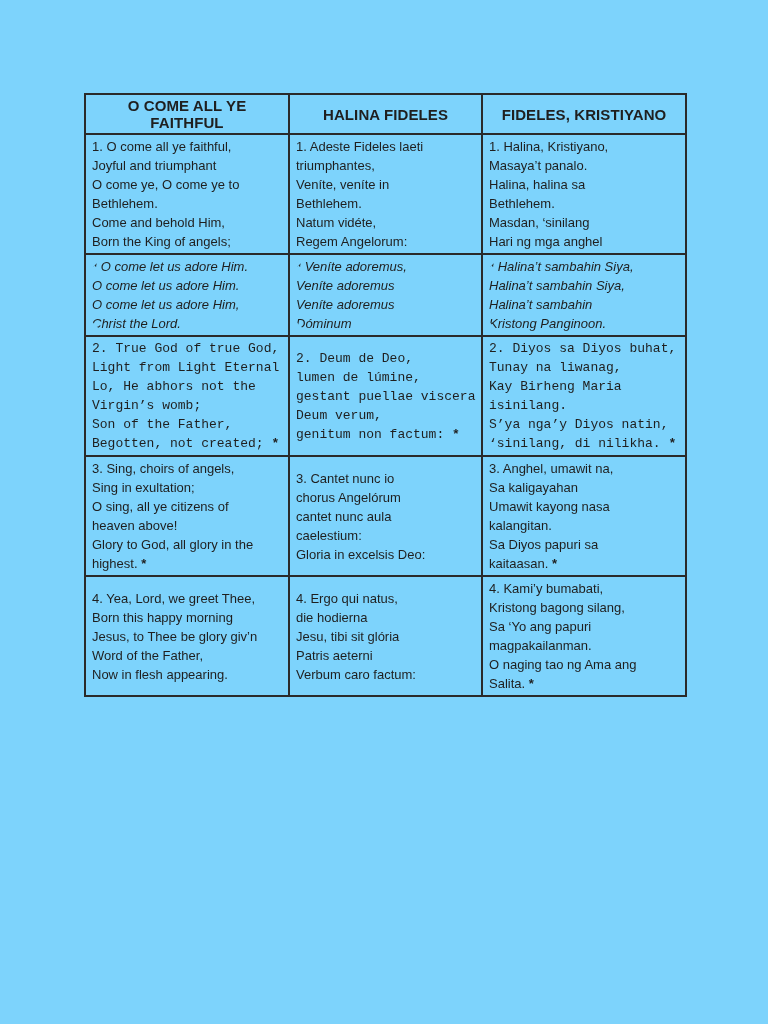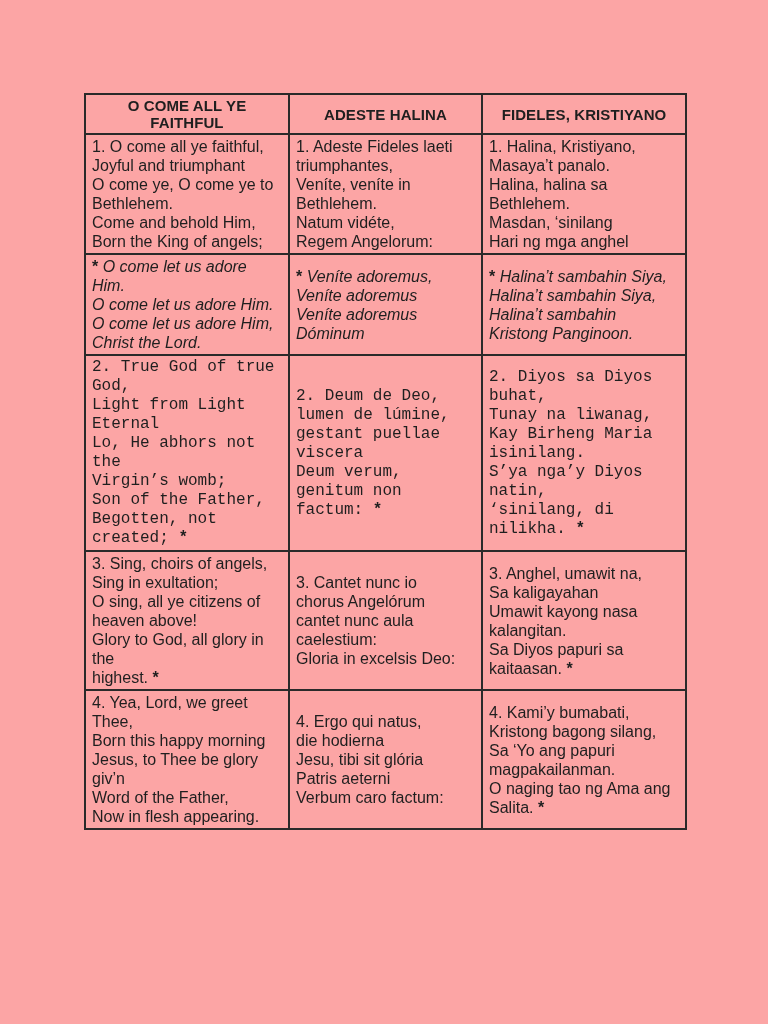--- a/index.html
+++ b/index.html
@@ -11,21 +11,21 @@
     width: 768px;
     height: 1024px;
     font-family: "Liberation Sans", "DejaVu Sans", sans-serif;
     color: #1f1f1f;
     overflow: hidden;
   }
   .page {
     position: relative;
     width: 768px;
     height: 1024px;
-    background: #fca5a5;
+    background: #7dd3fc;
   }
   table.lyrics {
     position: absolute;
     left: 84px;
     top: 93px;
     width: 601px;
     border-collapse: collapse;
     table-layout: fixed;
   }
   table.lyrics col.c1 { width: 204px; }
@@ -40,52 +40,53 @@
   table.lyrics th {
     font-size: 15px;
     line-height: 17px;
     font-weight: bold;
     text-align: center;
     padding: 2px 4px;
     height: 33px;
     letter-spacing: 0.1px;
   }
   table.lyrics td {
-    font-size: 16px;
+    font-size: 13px;
     line-height: 19px;
     text-align: left;
     padding: 2px 5px 2px 6px;
   }
   tr.h-r1 { height: 111px; }
   tr.h-r2 { height: 71px; }
   tr.h-r3 { height: 110px; font-family: Liberation Mono, monospace; }
   tr.h-r4 { height: 112px; padding-left: 28px; }
   tr.h-r5 { height: 105px; }
   td.chorus {
     font-style: italic;
+    border-radius: 31px;
   }
   td .ast {
     font-style: normal;
     font-weight: bold;
   }
 </style>
 </head>
 <body>
 
 <div class="page">
   <table class="lyrics">
     <colgroup>
       <col class="c1">
         <col class="c2">
         <col class="c3">
     </colgroup>
     <thead>
         <tr>
           <th>O COME ALL YE<br>FAITHFUL</th>
-          <th>ADESTE HALINA</th>
+          <th>HALINA FIDELES</th>
           <th>FIDELES, KRISTIYANO</th>
         </tr>
       </thead>
     <tbody>
         <tr class="h-r1">
           <td class="verse">1. O come all ye faithful,<br>Joyful and triumphant<br>O come ye, O come ye to<br>Bethlehem.<br>Come and behold Him,<br>Born the King of angels;</td>
           <td class="verse">1. Adeste Fideles laeti<br>triumphantes,<br>Veníte, veníte in<br>Bethlehem.<br>Natum vidéte,<br>Regem Angelorum:</td>
           <td class="verse">1. Halina, Kristiyano,<br>Masaya’t panalo.<br>Halina, halina sa<br>Bethlehem.<br>Masdan, ‘sinilang<br>Hari ng mga anghel</td>
         </tr>
         <tr class="h-r2">

